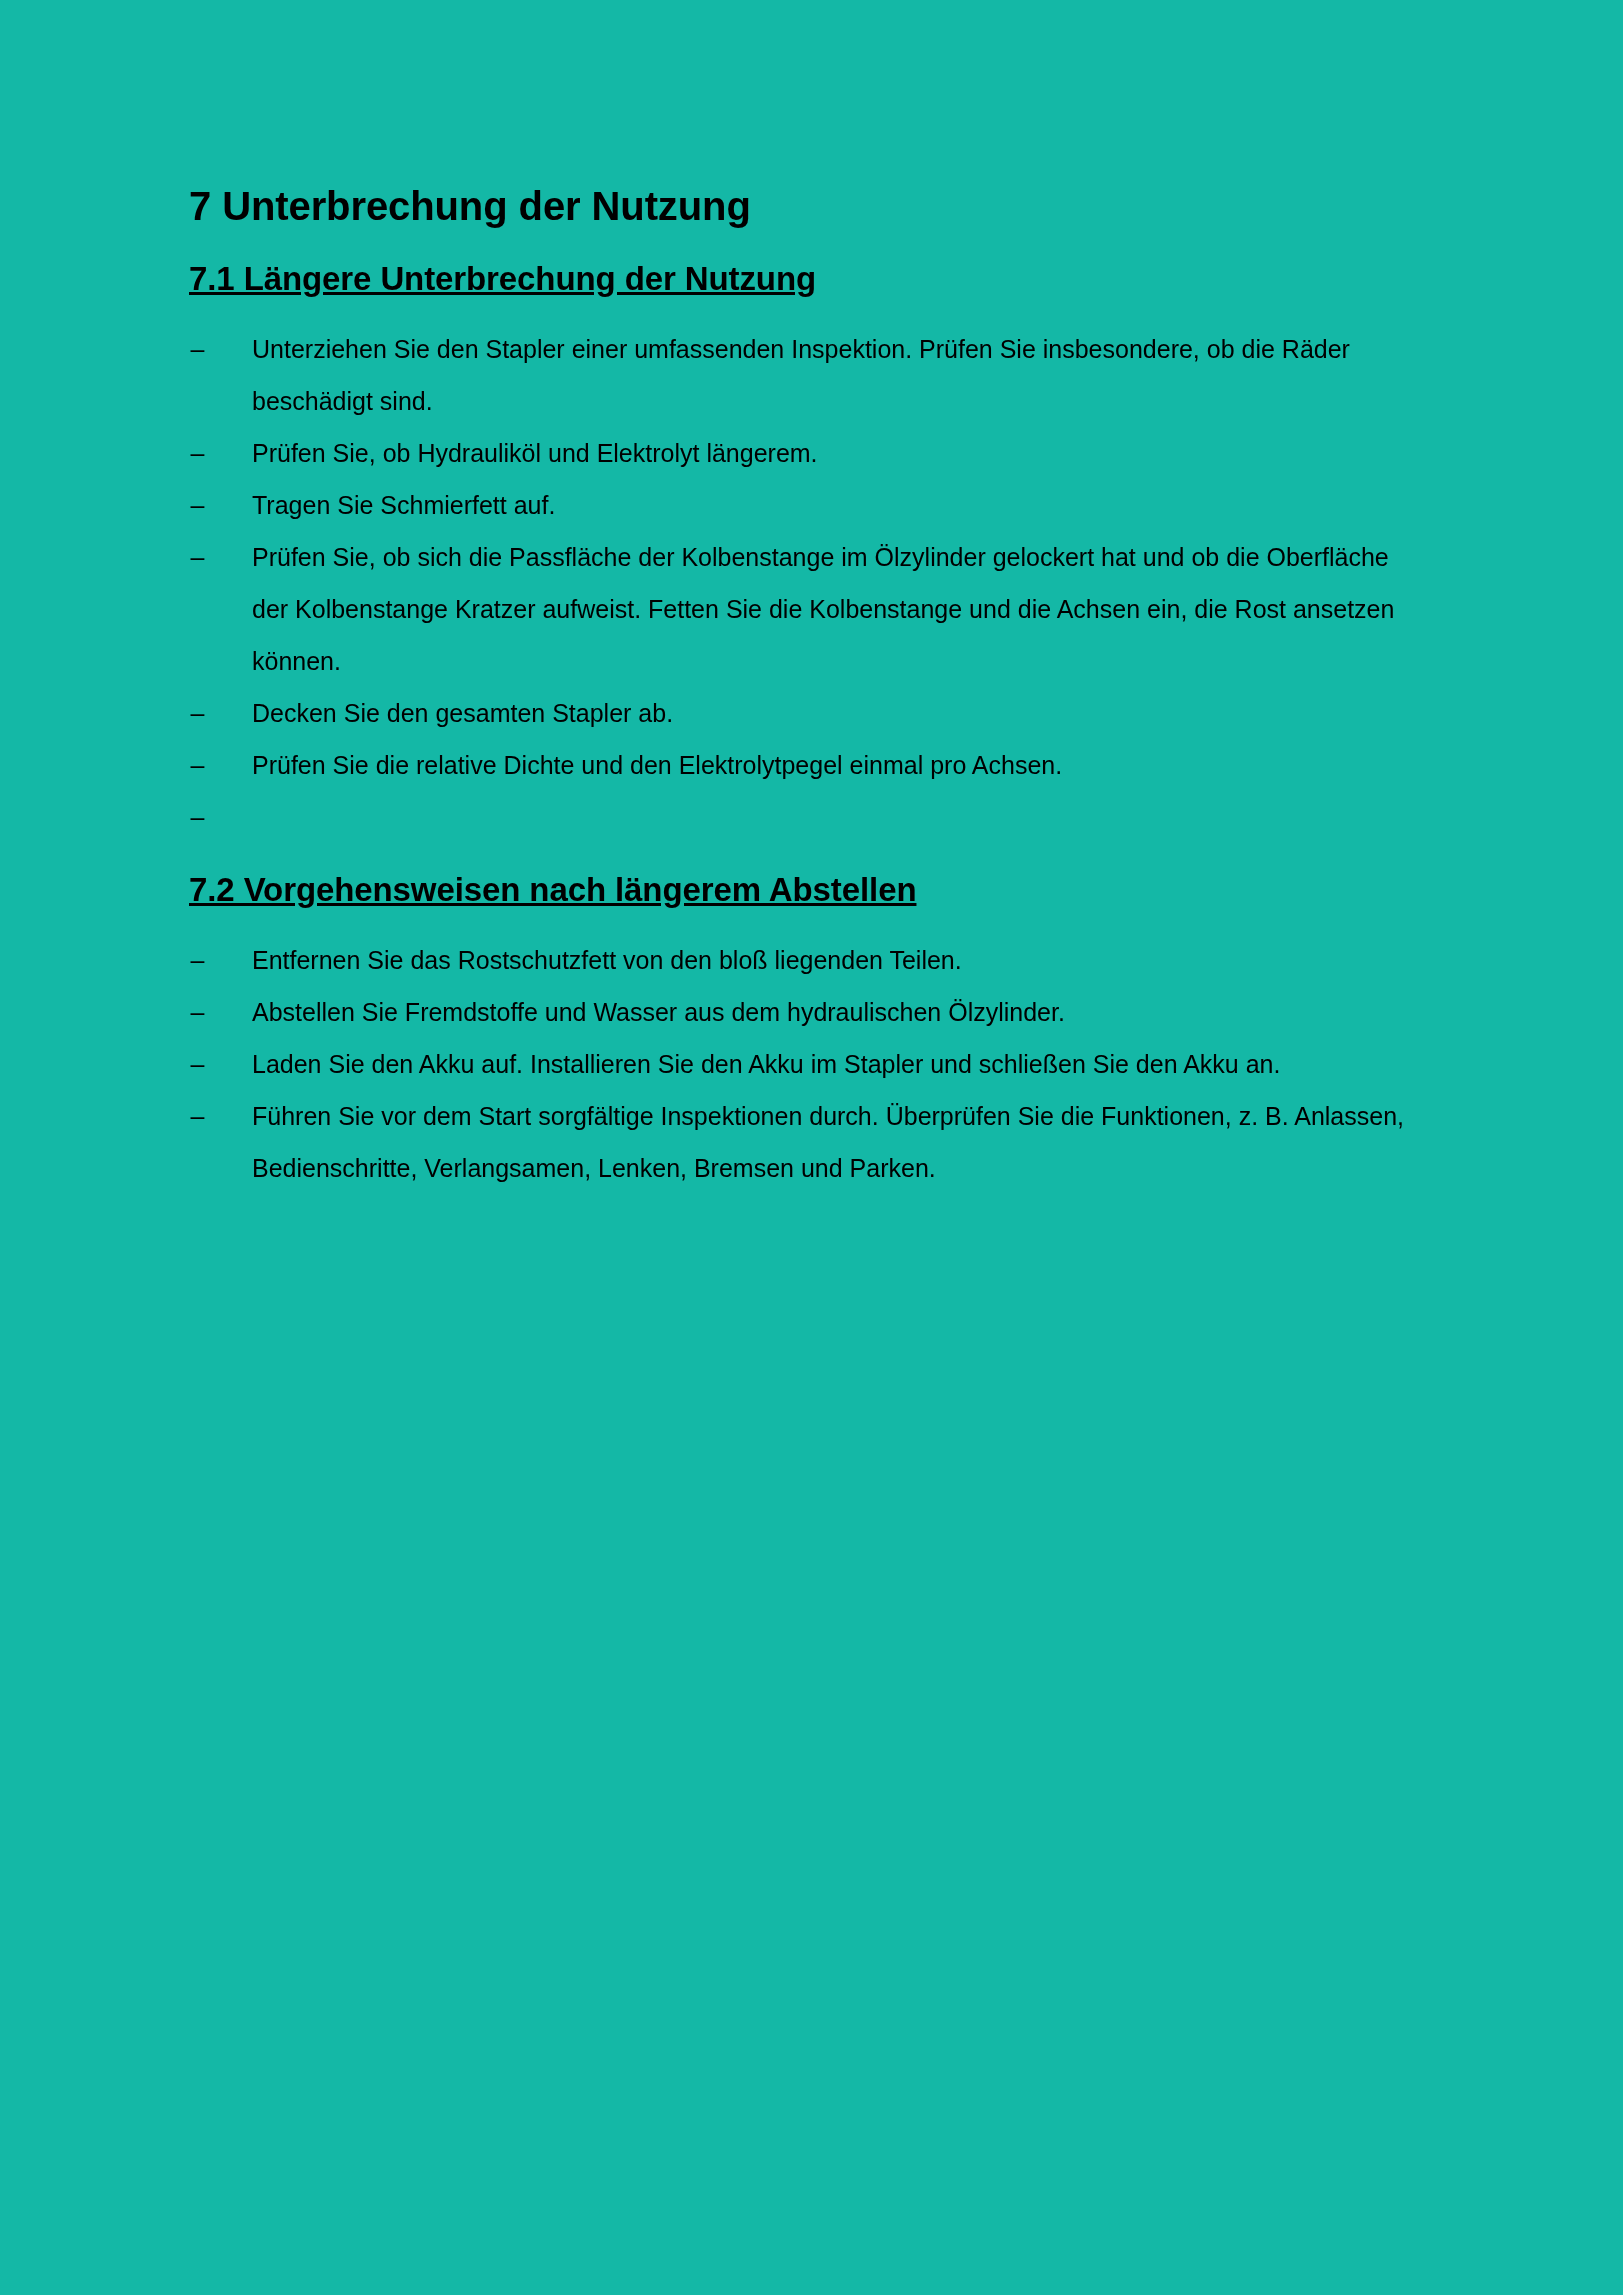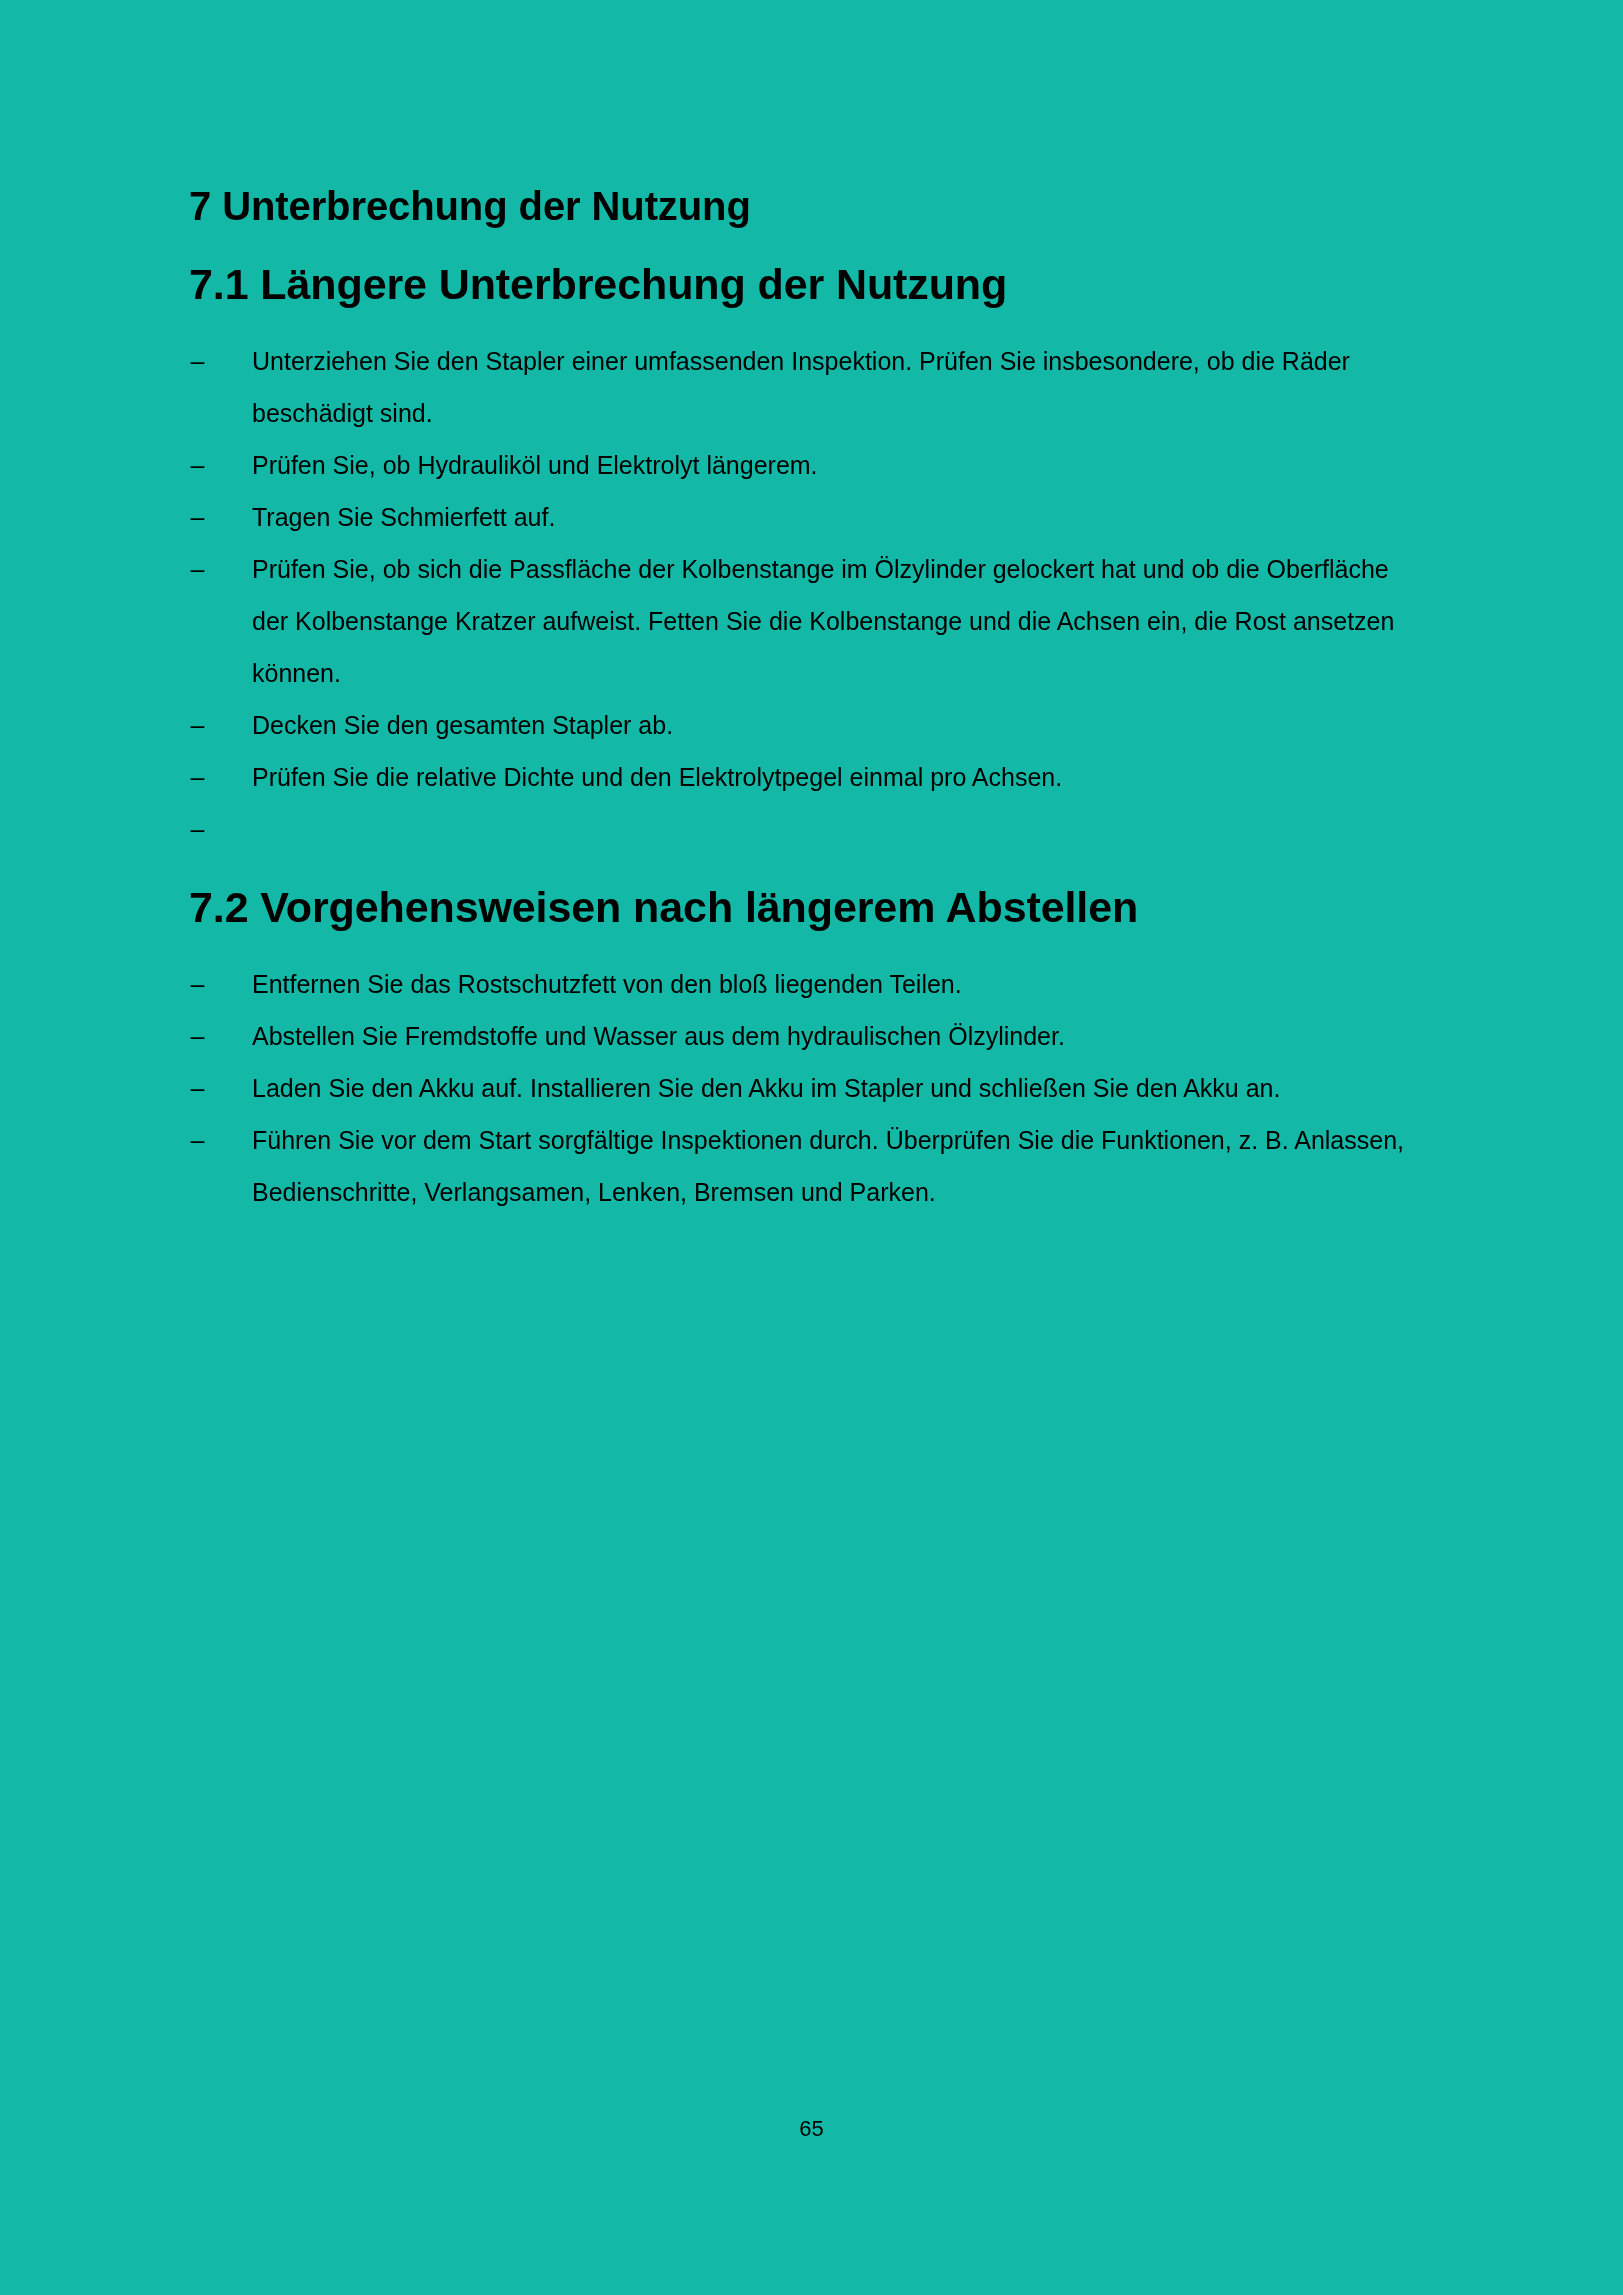--- a/index.html
+++ b/index.html
@@ -33,27 +33,28 @@
     font-weight: bold;
     line-height: 1.18;
     letter-spacing: -0.1px;
     margin: 0 0 0 0;
     padding: 0;
     color: #000000;
   }
 
   h2.section-title {
     font-family: "Liberation Sans", sans-serif;
-    font-size: 43px;
+    font-size: 33px;
     font-weight: bold;
     line-height: 1.2;
     letter-spacing: -0.1px;
     margin: 0;
     padding: 0;
     color: #000000;
+    text-decoration: underline;
   }
 
   .spacer-after-chapter { height: 29px; }
   .spacer-after-heading { height: 24.5px; }
   .spacer-between-sections { height: 79px; }
 
   ul.bullet-list {
     list-style: none;
     margin: 0;
     padding: 0;
@@ -161,16 +162,15 @@
         </li>
         <li>
           <span class="dash-marker">–</span>
           <span>Führen Sie vor dem Start sorgfältige Inspektionen durch. Überprüfen Sie die Funktionen, z. B. Anlassen, Bedienschritte, Verlangsamen, Lenken, Bremsen und Parken.</span>
         </li>
       </ul>
     </section>
 
   </div>
 
-  <div class="page-number">65</div>
 
 </div>
 
 
 </body></html>

